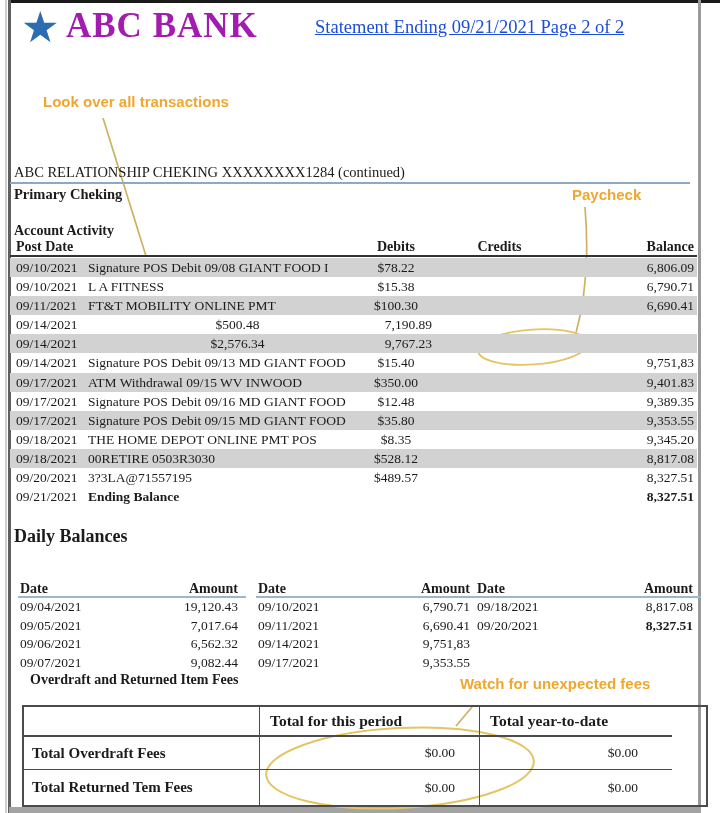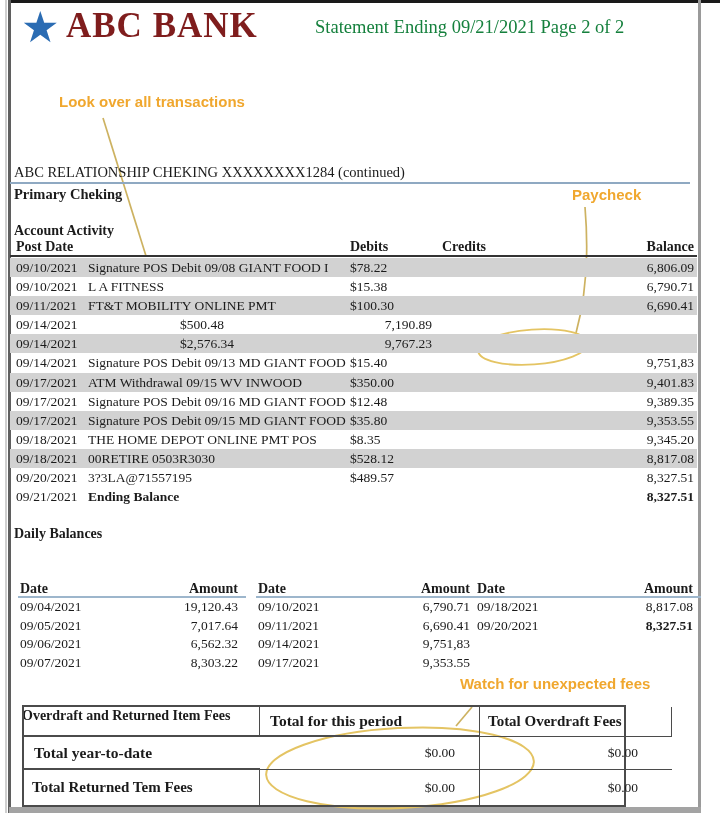--- a/index.html
+++ b/index.html
@@ -12,68 +12,68 @@
   .top-line   { position:absolute; left:10px; top:0; width:710px; height:3px; background:#1a1a1a; }
   .left-line  { position:absolute; left:8px;  top:0; width:3px;  height:813px; background:#5f5f5f; }
   .left-faint { position:absolute; left:5px;  top:0; width:2px;  height:813px; background:#cfcfcf; }
   .right-line { position:absolute; left:698px; top:0; width:3px; height:813px; background:#9a9a9a; }
   .bottom-band{ position:absolute; left:9px; top:807px; width:692px; height:6px; background:#a3a3a3; }
 
   
   .star { position:absolute; left:21px; top:2px; font-size:43px; color:#2b6cb3;
           font-family:"DejaVu Sans", sans-serif; }
   .bank-name { position:absolute; left:66px; top:6px; font-size:35px; font-weight:bold;
-               color:#7f1d1d; letter-spacing:1px; }
-  .stmt-title { position:absolute; left:315px; top:17px; font-size:18.5px; color:#15803d; }
+               color:#a21caf; letter-spacing:1px; }
+  .stmt-title { position:absolute; left:315px; top:17px; font-size:18.5px; color:#1d4ed8;text-decoration:underline; }
 
   
   .ann { position:absolute; font-family:"Liberation Sans", sans-serif; font-weight:bold;
          font-size:15px; color:#f0a72e; white-space:nowrap; }
-  .ann-1 { left:59px;  top:93px; }
+  .ann-1 { left:43px;  top:93px; }
   .ann-2 { left:572px; top:186px; }
   .ann-3 { left:460px; top:675px; }
   .overlay { position:absolute; left:0; top:0; width:720px; height:813px; pointer-events:none; }
 
   
   .acct-line { position:absolute; left:14px; top:164px; font-size:14.5px; }
   .acct-rule { position:absolute; left:10px; top:182px; width:680px; height:2px; background:#8fa9c2; }
   .primary   { position:absolute; left:14px; top:186px; font-size:14.5px; font-weight:bold; }
 
   
   .act-title { position:absolute; left:14px; top:223px; font-size:14px; font-weight:bold; }
   .act-head  { position:absolute; left:10px; top:239px; width:687px; display:flex;
                font-size:14px; font-weight:bold; padding-left:6px; padding-right:3px; }
   .act-rule  { position:absolute; left:10px; top:255px; width:687px; height:2px; background:#333333; }
   .act-rows  { position:absolute; left:10px; top:258px; width:687px; }
   .arow { display:flex; height:19.1px; line-height:19.1px; font-size:13.5px;
           padding-left:6px; padding-right:3px; }
   .arow.shade { background:#d2d2d2; }
   .c-date  { width:72px; }
   .c-desc  { flex:1; white-space:nowrap; overflow:hidden; }
-  .c-debit { width:92px;  text-align:left; }
-  .c-credit{ width:115px; text-align:left; }
+  .c-debit { width:92px;  text-align:center; }
+  .c-credit{ width:115px; text-align:center; }
   .c-bal   { width:137px; text-align:right; }
   .h-postdate { flex:1; }
   .bold { font-weight:bold; }
 
   
-  .db-title { position:absolute; left:14px; top:526px; font-size:14px; font-weight:bold; }
+  .db-title { position:absolute; left:14px; top:526px; font-size:18px; font-weight:bold; }
   .dbg { position:absolute; top:544px; font-size:13.5px; }
   .dbg-1 { left:18px;  width:228px; }
   .dbg-2 { left:256px; width:222px; }
   .dbg-3 { left:475px; width:226px; }
   .db-head { display:flex; font-weight:bold; font-size:14px; height:17px; line-height:15px;
              border-bottom:2px solid #9db6cc;margin-top:37px; }
   .db-row  { display:flex; height:18.7px; line-height:18.7px; }
   .db-date { flex:1; padding-left:2px; }
   .db-amt  { width:110px; text-align:right; padding-right:8px; }
 
   
-  .fees-title { position:absolute; left:22px; top:672px; font-size:14px; font-weight:bold;margin-top:36px; }
-  .fees-table { position:absolute; left:22px; top:705px; width:604px; height:102px;
+  .fees-title { position:absolute; left:30px; top:672px; font-size:14px; font-weight:bold; }
+  .fees-table { position:absolute; left:22px; top:705px; width:686px; height:102px;
                 border:2px solid #4b4b4b; display:grid;
                 grid-template-columns:236px 220px 192px; grid-template-rows:30px 33px 35px; }
   .fcell { border-right:1.5px solid #4b4b4b; border-bottom:1.5px solid #4b4b4b;
            font-size:13.5px; display:flex; align-items:center; }
   .fcell.last-col { border-right:none; }
   .fcell.last-row { border-bottom:none; }
   .fcell.fhead { font-weight:bold; font-size:15.5px; padding-left:10px; border-bottom:2px solid #4b4b4b; }
   .fcell.flabel { font-weight:bold; font-size:15px; padding-left:8px; }
   .fcell.fval-p { justify-content:flex-end; padding-right:24px; }
   .fcell.fval-y { justify-content:flex-end; padding-right:34px; }
@@ -224,21 +224,21 @@
     <div class="db-row">
         <div class="db-date">09/05/2021</div>
         <div class="db-amt">7,017.64</div>
       </div>
     <div class="db-row">
         <div class="db-date">09/06/2021</div>
         <div class="db-amt">6,562.32</div>
       </div>
     <div class="db-row">
         <div class="db-date">09/07/2021</div>
-        <div class="db-amt">8,303.22</div>
+        <div class="db-amt">9,082.44</div>
       </div>
   </div>
 
   <div class="dbg dbg-2">
     <div class="db-head">
       <div class="db-date">Date</div>
       <div class="db-amt">Amount</div>
     </div>
     <div class="db-row">
         <div class="db-date">09/10/2021</div>
@@ -270,23 +270,23 @@
     <div class="db-row">
         <div class="db-date">09/20/2021</div>
         <div class="db-amt bold">8,327.51</div>
       </div>
   </div>
 
   <div class="fees-title">Overdraft and Returned Item Fees</div>
   <div class="fees-table">
     <div class="fcell fhead"></div>
     <div class="fcell fhead">Total for this period</div>
+    <div class="fcell fhead last-col">Total year-to-date</div>
+
     <div class="fcell flabel">Total Overdraft Fees</div>
-
-    <div class="fcell fhead last-col">Total year-to-date</div>
     <div class="fcell fval-p">$0.00</div>
     <div class="fcell fval-y last-col">$0.00</div>
 
     <div class="fcell flabel last-row">Total Returned Tem Fees</div>
     <div class="fcell fval-p last-row">$0.00</div>
     <div class="fcell fval-y last-col last-row">$0.00</div>
   </div>
 
 </div>
 

